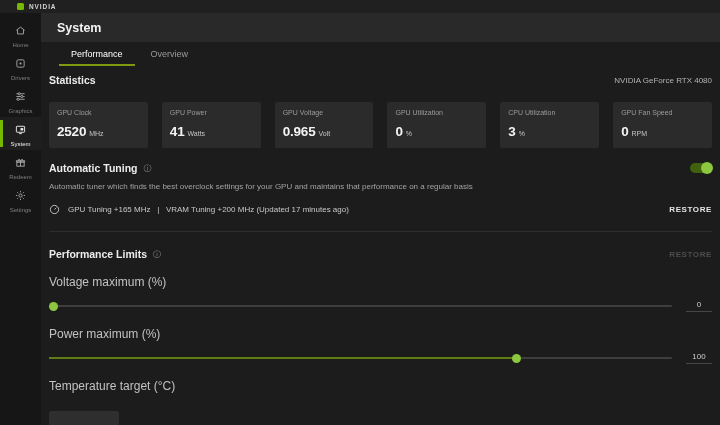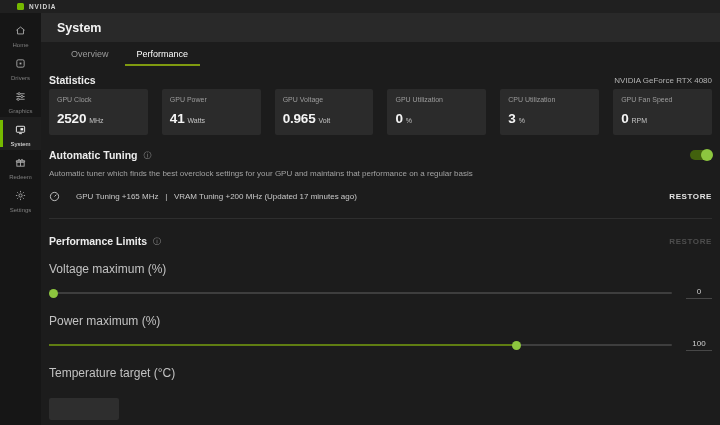--- a/index.html
+++ b/index.html
@@ -30,36 +30,36 @@
   .content{position:absolute;left:41px;top:42px;width:679px;height:383px;background:#1c1c1c;
     padding:0 8px;box-sizing:border-box;}
   .tabs{display:flex;padding-left:8px;height:24px;align-items:flex-end;}
   .tab{padding:4px 14px 7px;font-size:9px;color:#9a9a9a;position:relative;cursor:pointer;}
   .tab.active{color:#ffffff;}
   .tab.active::after{content:"";position:absolute;left:2px;right:2px;bottom:0;height:2px;background:#7f9a10;}
   
   .stats-head{display:flex;justify-content:space-between;align-items:center;margin-top:8px;}
   .sec-title{font-size:10.5px;font-weight:bold;color:#ececec;}
   .gpu-name{font-size:8px;color:#b3b3b3;}
-  .cards{display:flex;gap:14px;margin-top:3px;}
+  .cards{display:flex;gap:14px;margin-top:16px;}
   .card{flex:1;height:46px;background:#2b2b2b;border-radius:2px;padding:7px 8px;box-sizing:border-box;overflow:hidden;}
   .card-label{font-size:7px;color:#9c9c9c;white-space:nowrap;}
   .card-value-row{margin-top:8px;display:flex;align-items:baseline;gap:3px;}
   .card-value{font-size:13.5px;font-weight:bold;color:#f4f4f4;letter-spacing:-.2px;white-space:nowrap;}
   .card-unit{font-size:7px;color:#c4c4c4;}
   
   .autotune{margin-top:14px;}
   .sec-title-row{display:flex;align-items:center;}
   .info-icon{font-size:8px;color:#8e8e8e;margin-left:6px;cursor:pointer;}
   .toggle{margin-left:auto;width:22px;height:10px;background:#42610d;border-radius:5px;position:relative;cursor:pointer;}
   .toggle .knob{position:absolute;right:-1px;top:-1px;width:12px;height:12px;border-radius:50%;background:#8dc63f;}
   .autotune-desc{font-size:8px;color:#a2a2a2;margin-top:8px;}
   .tune-row{display:flex;align-items:center;margin-top:13px;}
   .gauge{color:#c9c9c9;display:flex;align-items:center;}
-  .tune-status{font-size:8px;color:#c9c9c9;margin-left:16px;white-space:pre;}
+  .tune-status{font-size:8px;color:#c9c9c9;margin-left:8px;white-space:pre;}
   .restore{margin-left:auto;font-size:8px;font-weight:bold;letter-spacing:.6px;color:#e4e4e4;cursor:pointer;background:none;border:none;padding:0;font-family:inherit;}
   .restore.disabled{color:#4e4e4e;}
   
   .limits{margin-top:16px;border-top:1px solid #2e2e2e;padding-top:16px;}
   .slider-group{margin-top:15px;}
   .slider-label{font-size:12px;color:#c2c2c2;}
   .slider-row{display:flex;align-items:center;margin-top:11px;}
   .track{position:relative;flex:1;height:2px;background:#3e3e3e;border-radius:1px;cursor:pointer;}
   .fill{position:absolute;left:0;top:0;height:2px;background:#5f7d12;}
   .handle{position:absolute;top:-3.5px;width:9px;height:9px;border-radius:50%;background:#8dc63f;cursor:grab;}
@@ -125,22 +125,22 @@
 </div>
 <div class="scrollthumb"></div>
 
 <div class="header">
   <span class="page-title">System</span>
 </div>
 
 <div class="content">
 
   <div class="tabs">
+    <div class="tab active">Performance</div>
     <div class="tab">Overview</div>
-    <div class="tab active">Performance</div>
   </div>
 
   <div class="stats-head">
     <span class="sec-title">Statistics</span>
     <span class="gpu-name">NVIDIA GeForce RTX 4080</span>
   </div>
   <div class="cards">
     <div class="card">
       <div class="card-label">GPU Clock</div>
       <div class="card-value-row">

